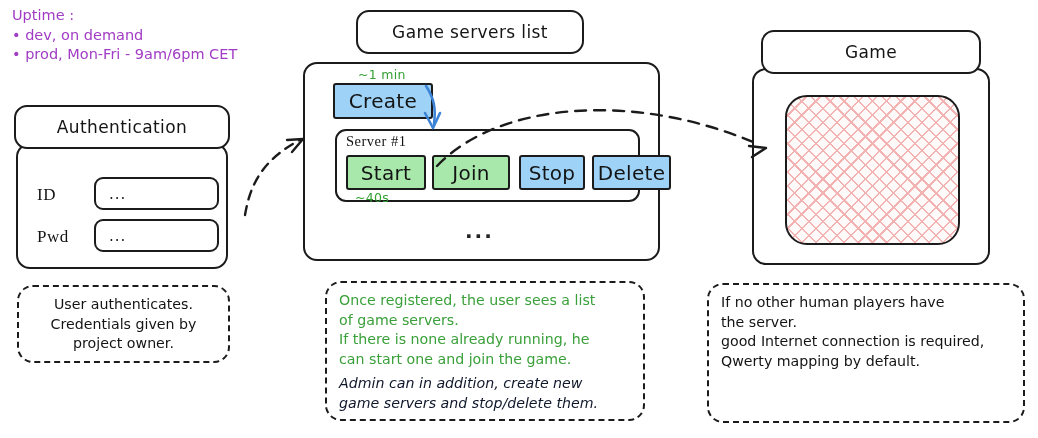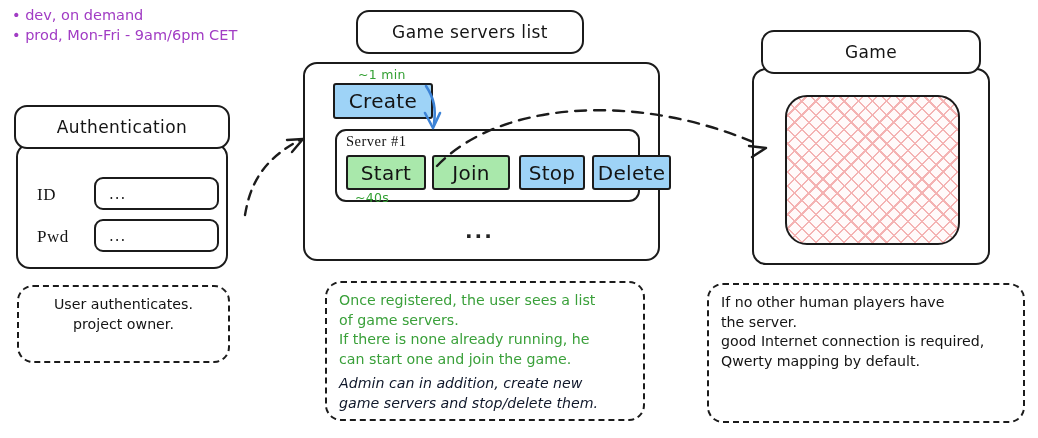--- a/index.html
+++ b/index.html
@@ -80,20 +80,21 @@
   }
   .uptime{position:absolute;font-size:14.5px;line-height:19.5px;}
   svg.ov{position:absolute;left:0;top:0;width:1038px;height:438px;pointer-events:none;z-index:6;}
 </style>
 </head>
 <body>
 
 <div id="stage">
 
   <div class="uptime pur" style="left:12px;top:6px;width:250px;">
+    <div>Uptime :</div>
     <div>• dev, on demand</div>
     <div>• prod, Mon-Fri - 9am/6pm CET</div>
   </div>
 
   <div class="title-pill" style="left:14px;top:105px;width:216px;height:44px;">
     <span>Authentication</span>
   </div>
   <div class="card" style="left:16px;top:143px;width:212px;height:126px;">
     <div class="lbl" style="left:19px;top:40px;">ID</div>
     <div class="field" style="left:76px;top:32px;width:125px;height:33px;">...</div>
@@ -123,20 +124,21 @@
 
   <div class="title-pill" style="left:761px;top:30px;width:220px;height:44px;">
     <span>Game</span>
   </div>
   <div class="card" style="left:752px;top:68px;width:238px;height:197px;">
     <div class="hatch" style="left:31px;top:25px;width:175px;height:150px;"></div>
   </div>
 
   <div class="note center" style="left:17px;top:285px;width:213px;height:78px;">
     <div>User authenticates.</div>
+    <div>Credentials given by</div>
     <div>project owner.</div>
   </div>
 
   <div class="note" style="left:325px;top:281px;width:320px;height:140px;">
     <div class="grn">Once registered, the user sees a list</div>
     <div class="grn">of game servers.</div>
     <div class="grn">If there is none already running, he</div>
     <div class="grn">can start one and join the game.</div>
     <div class="blu" style="margin-top:5px;">Admin can in addition, create new</div>
     <div class="blu">game servers and stop/delete them.</div>

